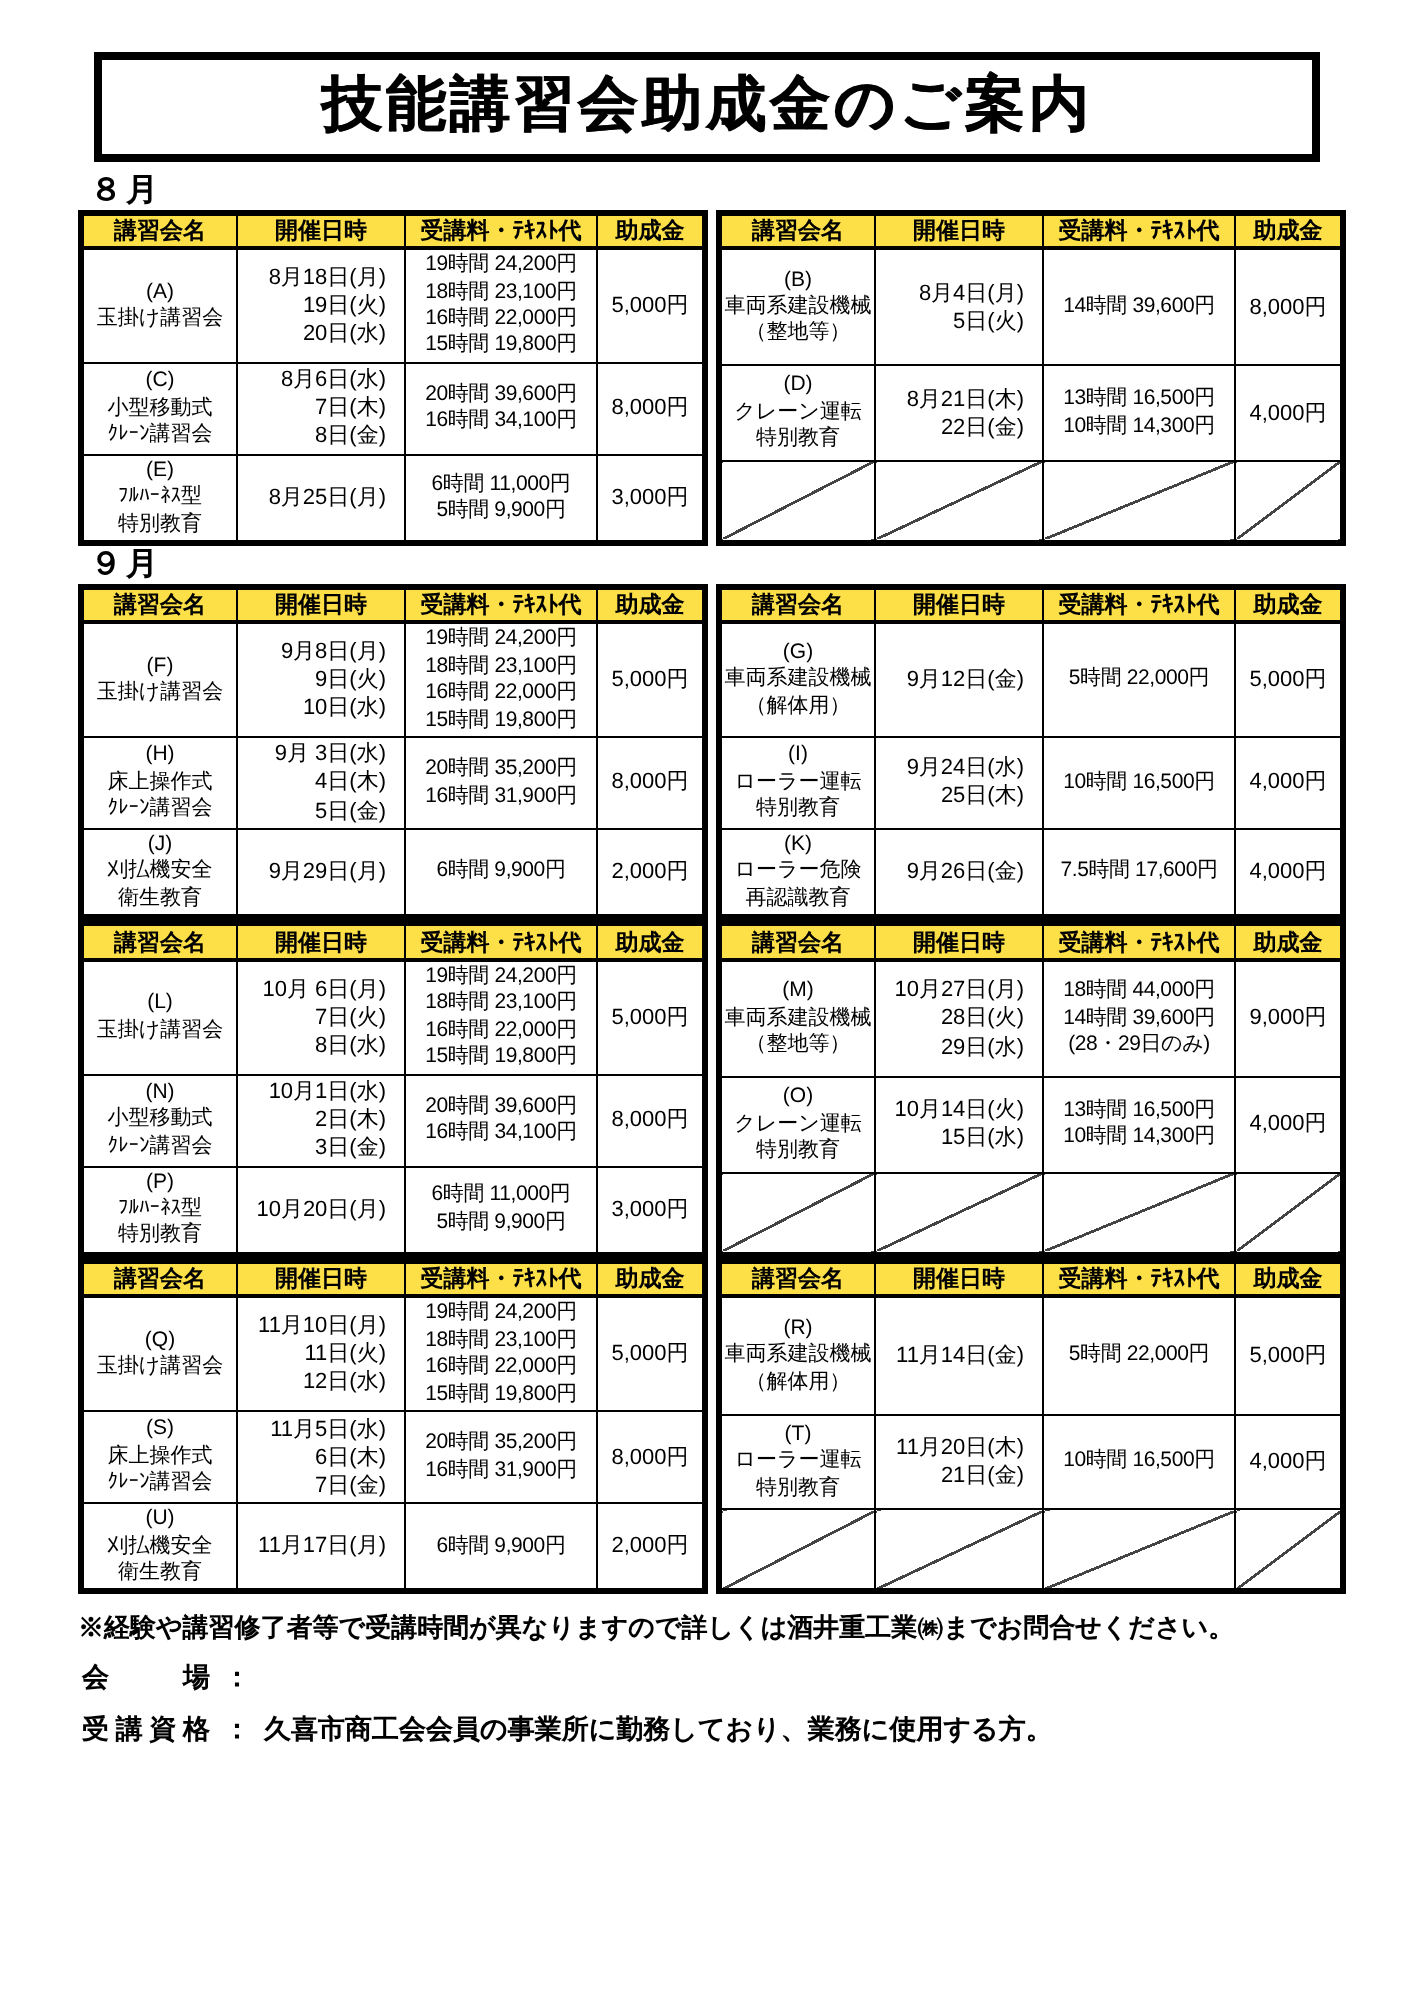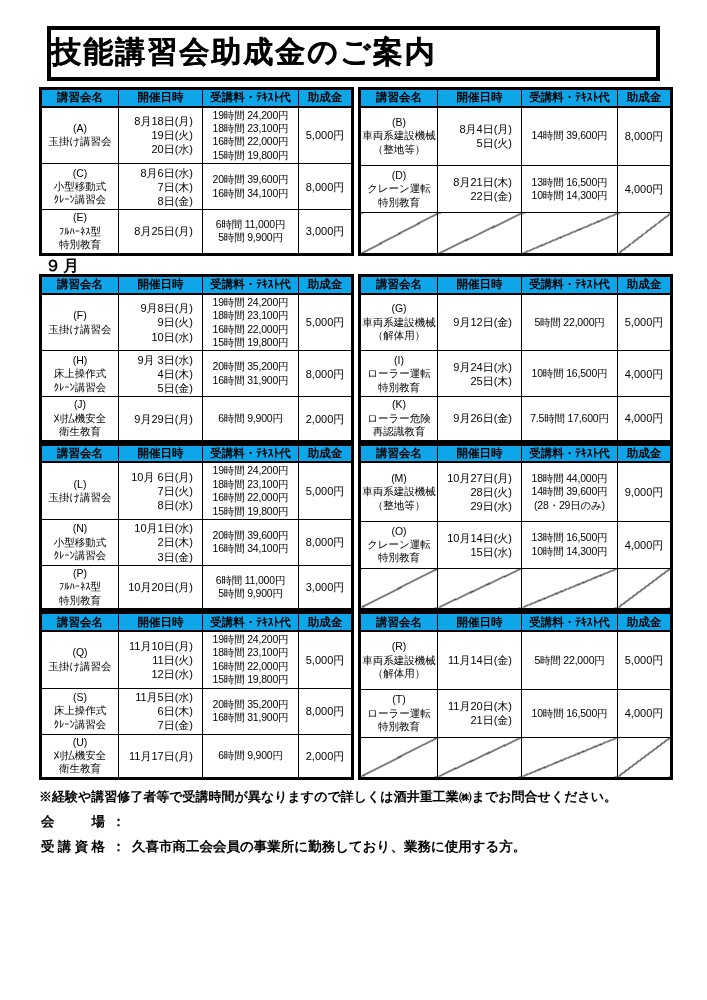--- a/index.html
+++ b/index.html
@@ -8,21 +8,21 @@
     width: 707px; height: 1000px;
     background: #ffffff; color: #000;
     font-family: "Liberation Sans", sans-serif;
     overflow: hidden;
   }
   .page { padding: 26px 39px 0 39px; }
 
   .title-box {
     border: 4px solid #000;
     margin: 0 8px 6px 8px;
-    text-align: left;
+    text-align: center;
     padding: 2px 0 4px 0;
   }
   .page-title {
     margin: 0;
     font-size: 30px;
     font-weight: 900;
     letter-spacing: 2px;
     text-shadow: 0.6px 0 0 #000;
   }
 
@@ -50,21 +50,21 @@
     width: 312px;
     flex: none;
   }
   .course-table th {
     border: 1px solid #000;
     border-bottom: 2px solid #000;
     font-size: 11.5px;
     font-weight: 700;
     height: 18px;
     padding: 0 1px;
-    background: #0ea5e9;
+    background: #fde047;
   }
   .course-table td {
     border: 1px solid #000;
     padding: 1px 1px;
     font-size: 11px;
     line-height: 1.28;
     overflow: hidden;
   }
   tr.r0 { height: 57px; }
   tr.r1 { height: 46px; }
@@ -102,20 +102,21 @@
 
 <div class="page">
 
   <div class="title-box">
     <h1 class="page-title">技能講習会助成金のご案内</h1>
   </div>
 
 
   <div id="months">
       <div class="month-section">
+        <div class="month-label">８月</div>
         <div class="tables">
           <table class="course-table">
             <colgroup>
               <col style="width: 78px;">
               <col style="width: 84px;">
               <col style="width: 96px;">
               <col style="width: 54px;">
             </colgroup>
             <thead>
               <tr>

